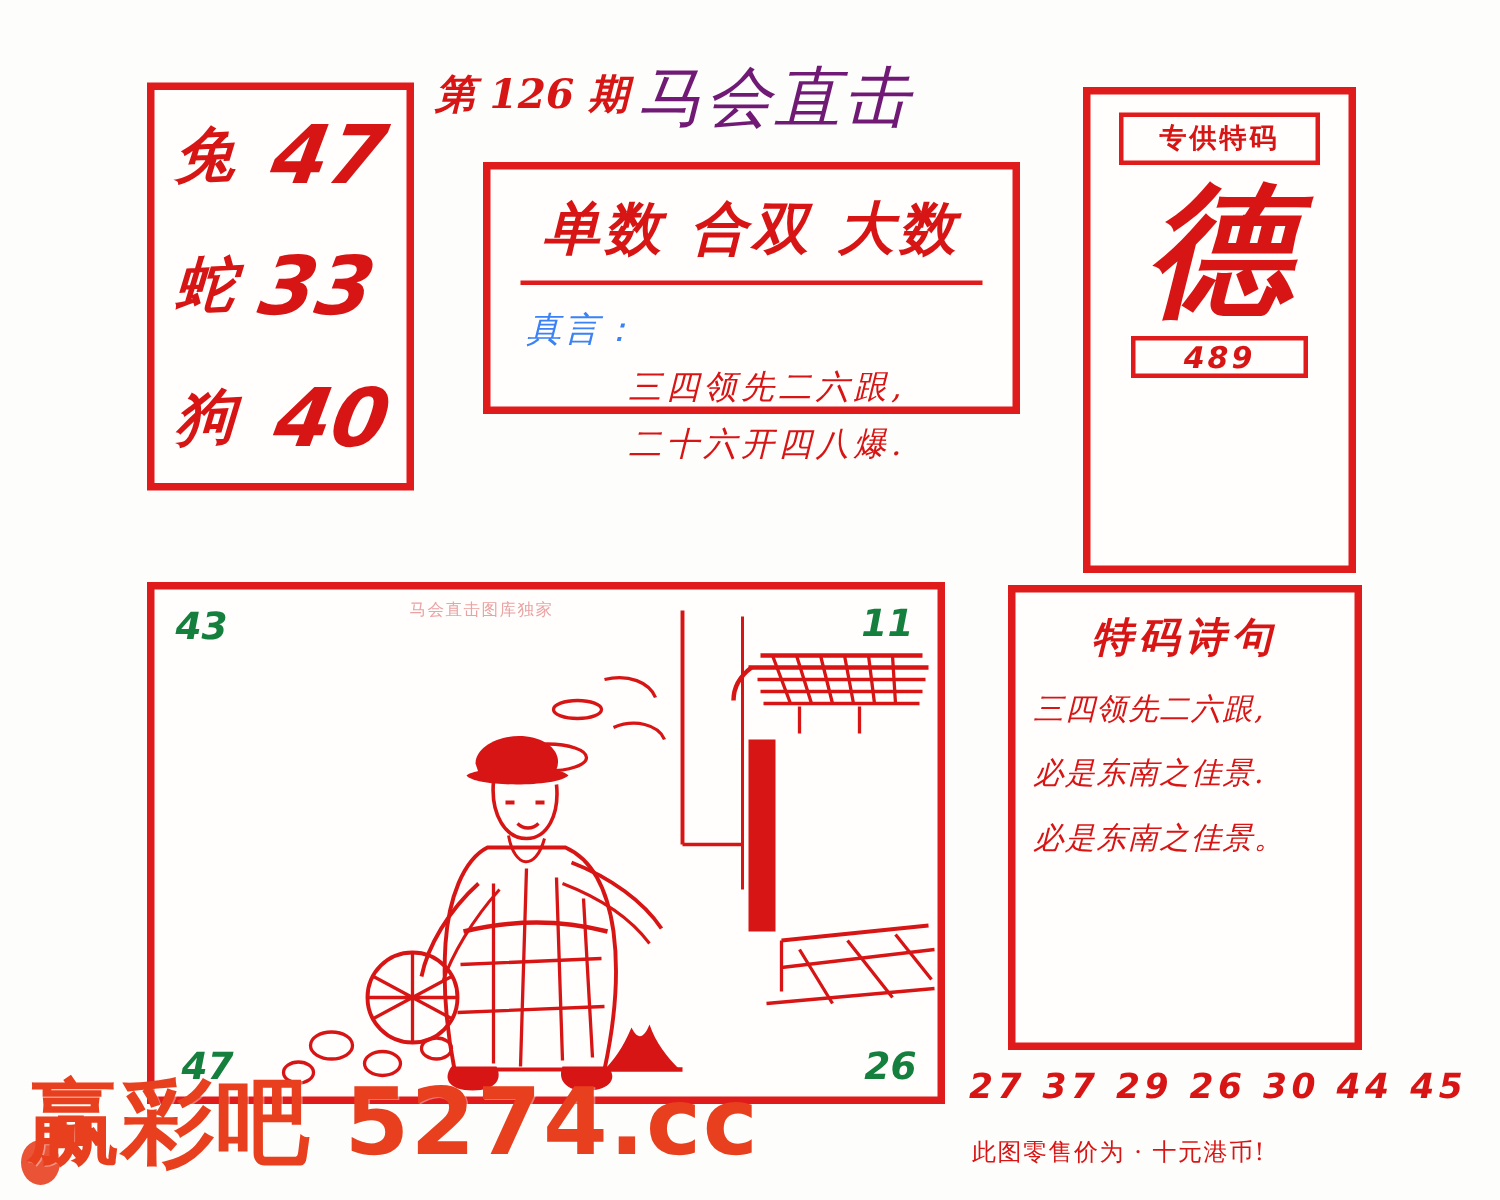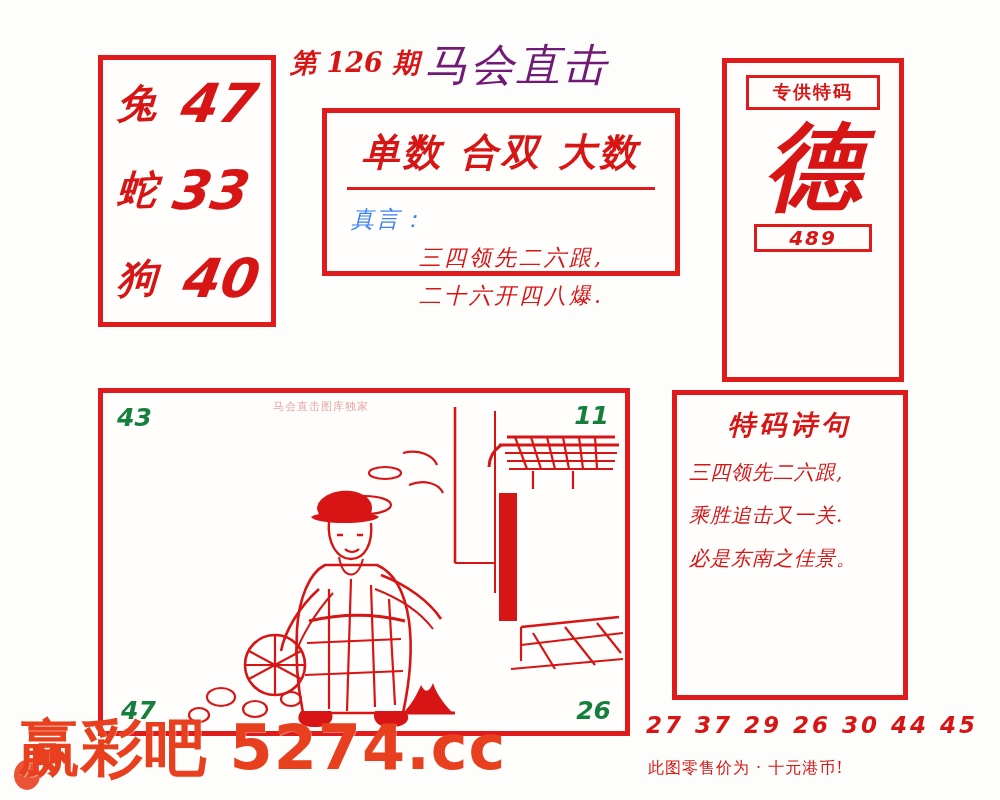--- a/index.html
+++ b/index.html
@@ -399,21 +399,21 @@
     <div id="pic-caption">马会直击图库独家</div>
     <div id="pic-tl">43</div>
     <div id="pic-tr">11</div>
     <div id="pic-bl">47</div>
     <div id="pic-br">26</div>
   </div>
 
   <div class="box" id="poem-box">
     <div id="poem-title">特码诗句</div>
     <div class="poem-line">三四领先二六跟,</div>
-    <div class="poem-line">乘胜追击又一关.</div>
+    <div class="poem-line">必是东南之佳景.</div>
     <div class="poem-line">必是东南之佳景。</div>
   </div>
 
   <div id="bottom-numbers">27 37 29 26 30 44 45</div>
   <div id="bottom-note-right">此图零售价为 · 十元港币!</div>
 
   <div id="wm-dot"></div>
   <div id="wm-main">赢彩吧 5274.cc</div>
 
 </div>

